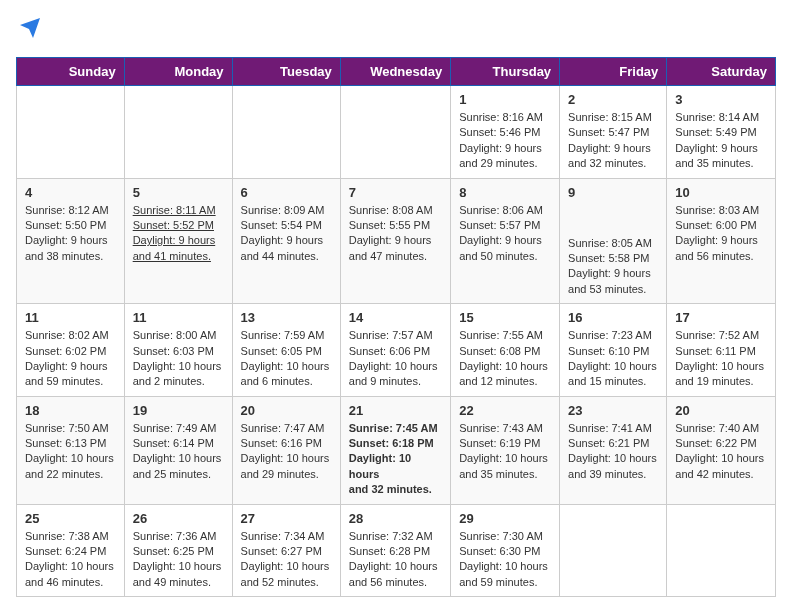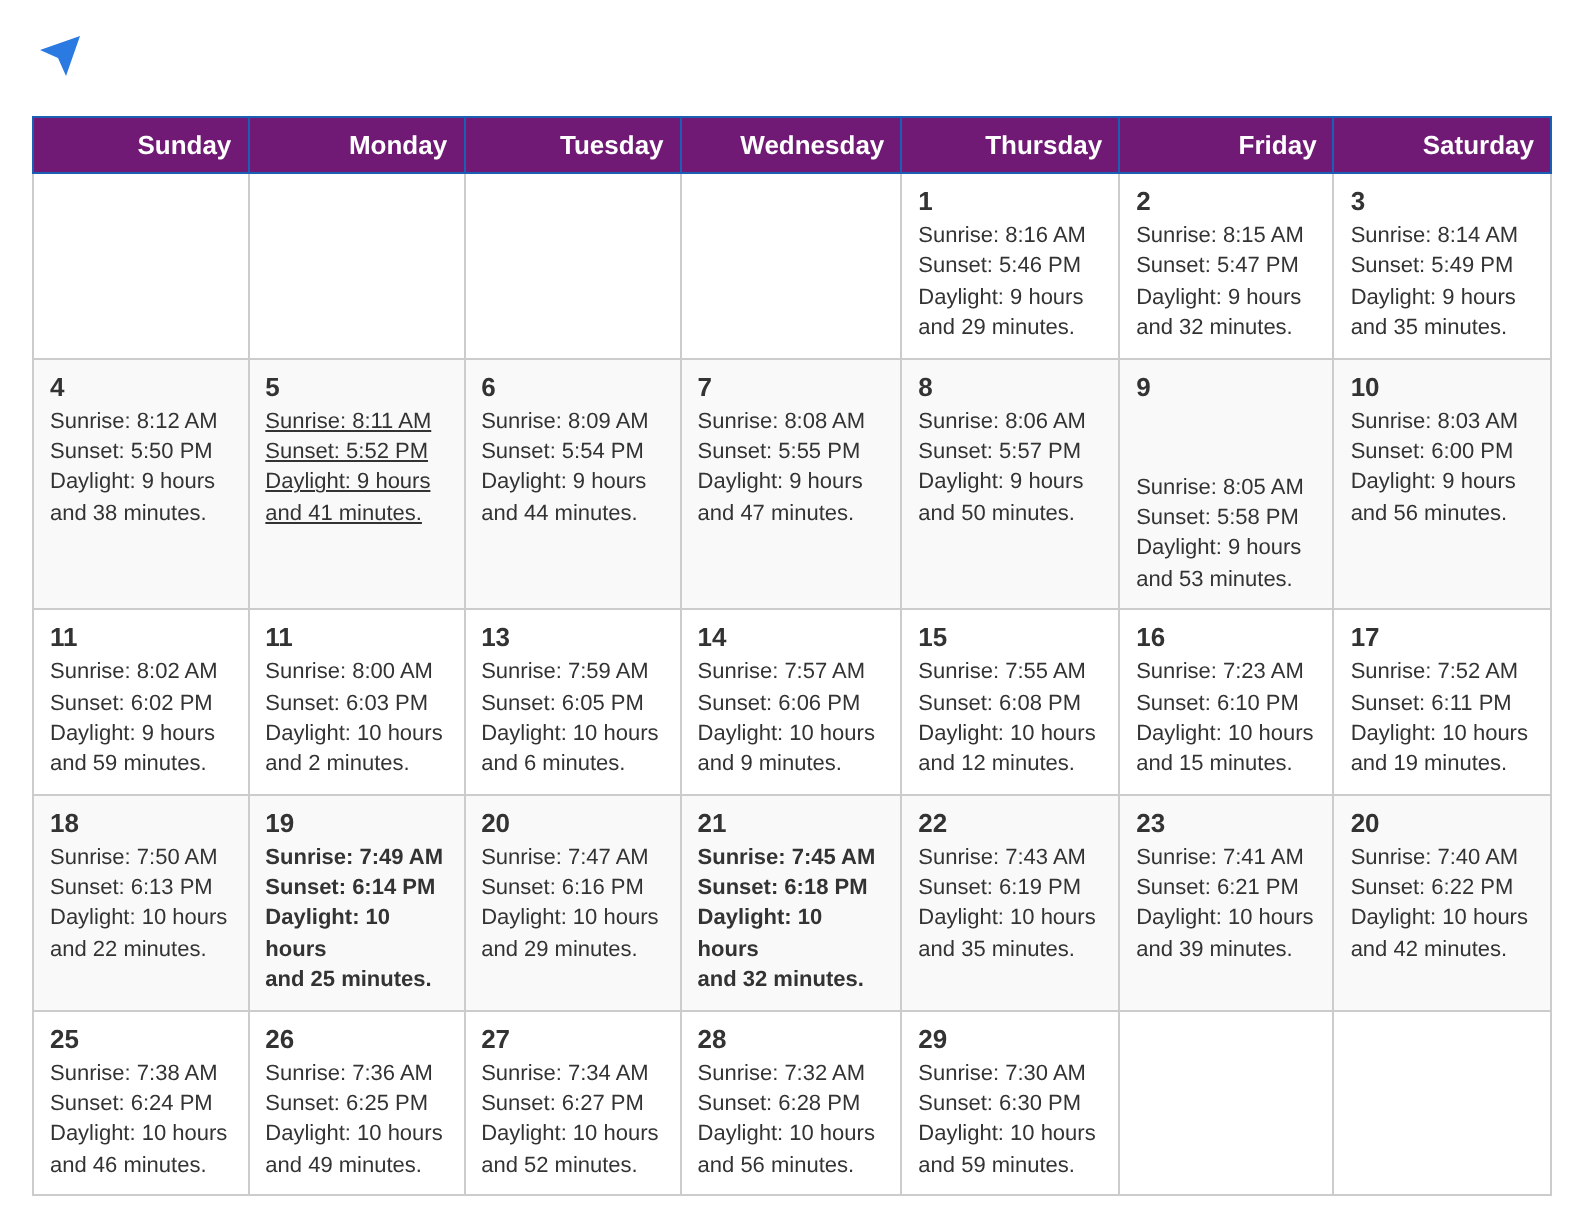--- a/index.html
+++ b/index.html
@@ -252,21 +252,21 @@
       <tr>
         <td>
           <span class="day-number">18</span>
           <div class="day-info" style="white-space: pre-line;">Sunrise: 7:50 AM
 Sunset: 6:13 PM
 Daylight: 10 hours
 and 22 minutes.</div>
         </td>
         <td>
           <span class="day-number">19</span>
-          <div class="day-info" style="white-space: pre-line; font-weight: bold;">Sunrise: 7:49 AM
+          <div class="day-info" style="white-space: pre-line;">Sunrise: 7:49 AM
 Sunset: 6:14 PM
 Daylight: 10 hours
 and 25 minutes.</div>
         </td>
         <td>
           <span class="day-number">20</span>
           <div class="day-info" style="white-space: pre-line;">Sunrise: 7:47 AM
 Sunset: 6:16 PM
 Daylight: 10 hours
 and 29 minutes.</div>

